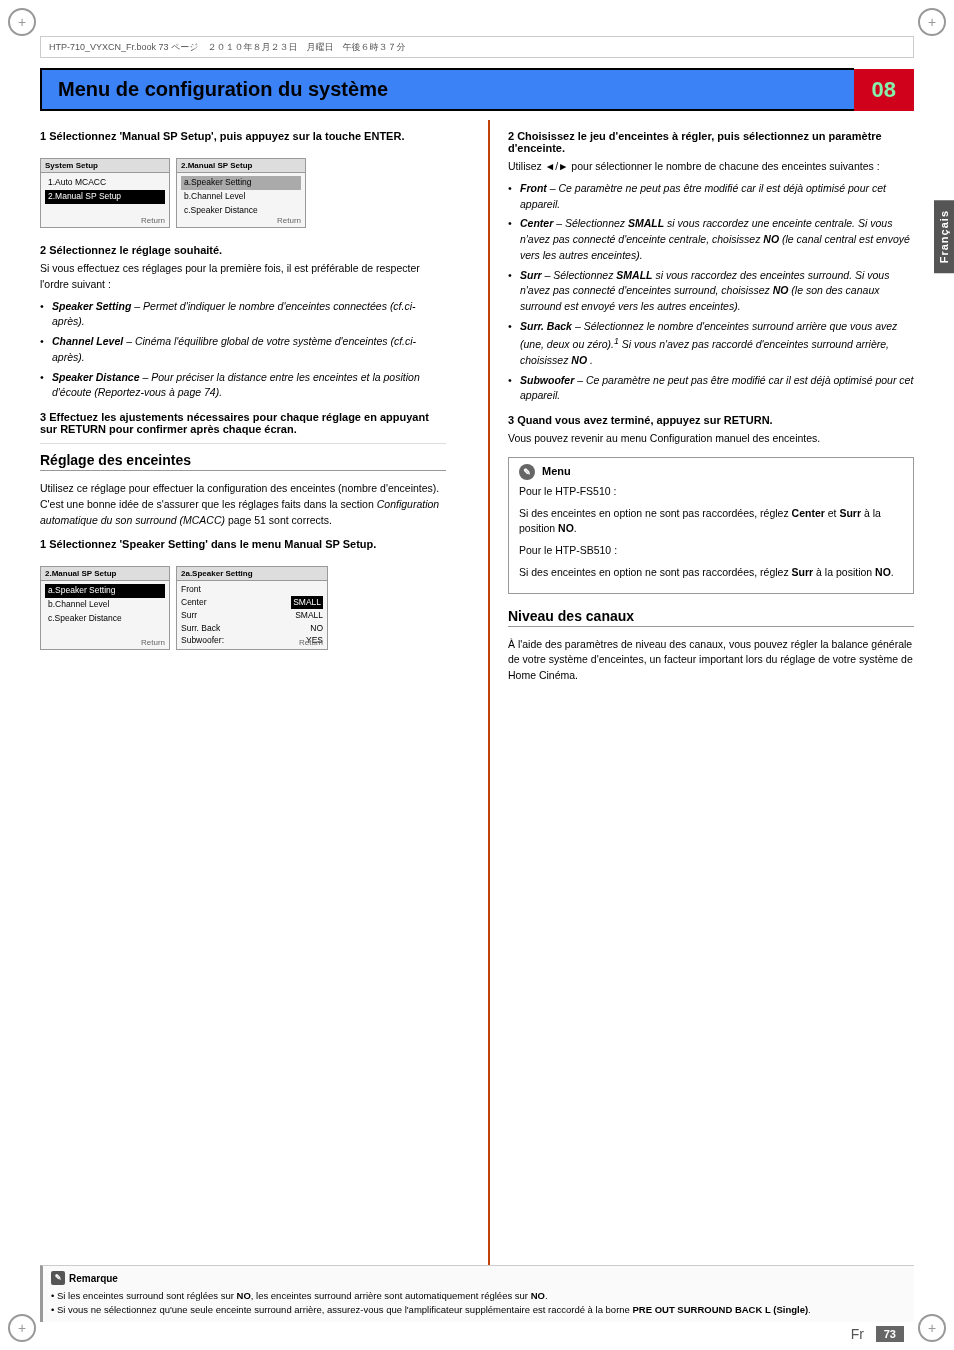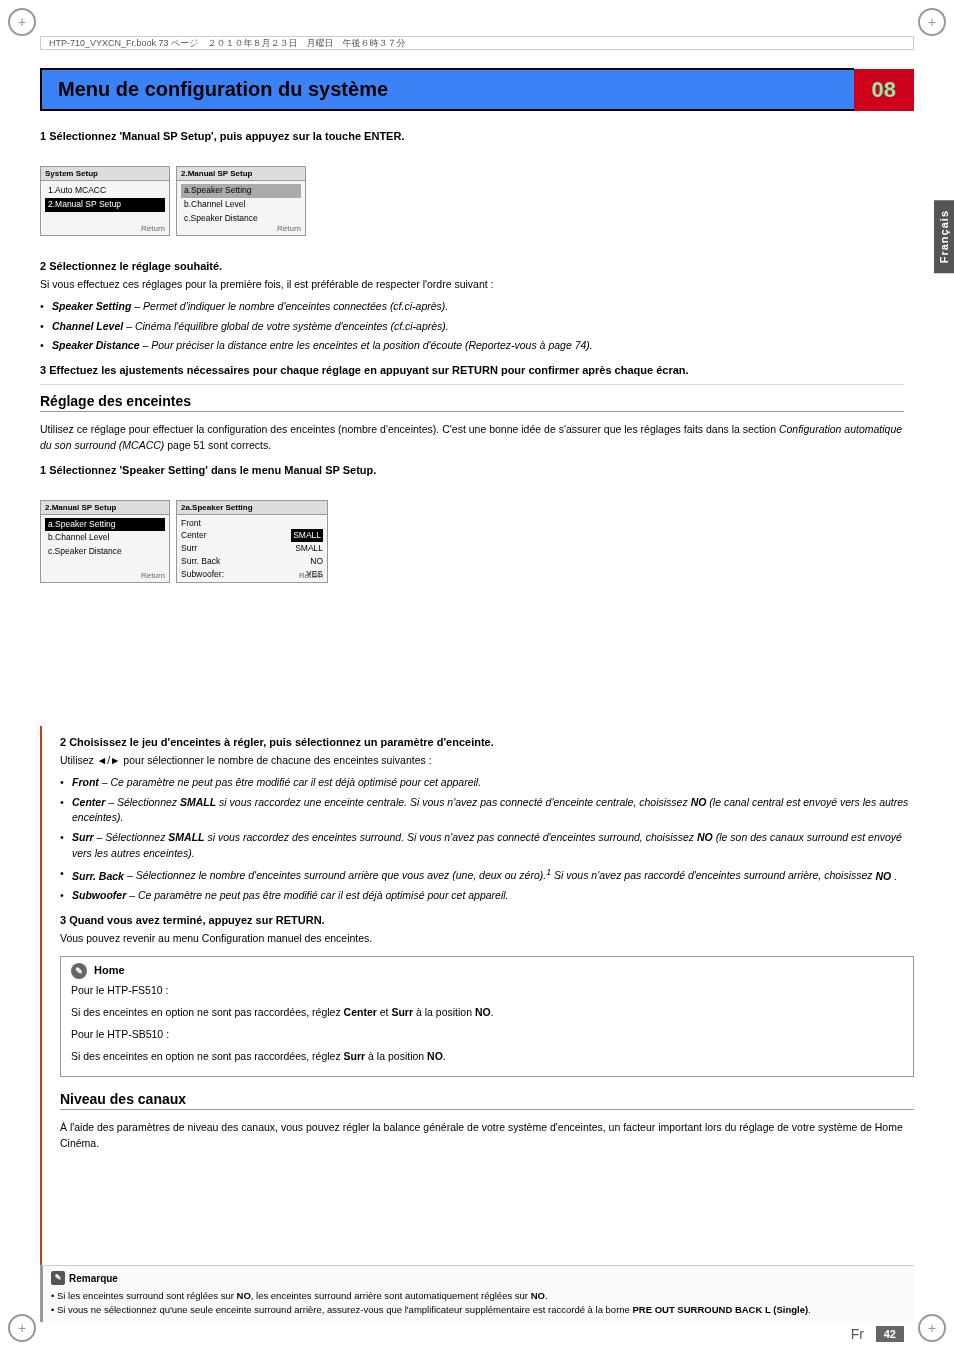--- a/index.html
+++ b/index.html
@@ -33,21 +33,21 @@
       font-size: 14px;
       color: #999;
     }
 
     
     .file-info-bar {
       position: absolute;
       top: 36px;
       left: 40px;
       right: 40px;
-      height: 14px;
+      height: 22px;
       border: 1px solid #ccc;
       display: flex;
       align-items: center;
       padding: 0 8px;
       font-size: 9px;
       color: #555;
     }
 
     
     .page-header {
@@ -79,21 +79,20 @@
 
     
     .content-area {
       position: absolute;
       top: 120px;
       left: 40px;
       right: 40px;
       bottom: 50px;
       display: flex;
       gap: 32px;
-      flex-direction: column;
     }
 
     .left-col {
       flex: 1;
       padding-right: 10px;
     }
 
     .right-col {
       flex: 1;
       border-left: 2px solid #c2410c;
@@ -145,21 +144,21 @@
     .bullet-list li::before {
       content: '•';
       position: absolute;
       left: 0;
     }
 
     
     .menu-box-container {
       display: flex;
       gap: 6px;
-      margin: 24px 0;
+      margin: 16px 0;
     }
     .menu-box {
       border: 1px solid #999;
       background: #f5f5f5;
       font-size: 9px;
       width: 130px;
       min-height: 70px;
       position: relative;
     }
     .menu-box-title {
@@ -460,21 +459,21 @@
         <span> – Ce paramètre ne peut pas être modifié car il est déjà optimisé pour cet appareil.</span>
       </li>
     </ul>
 
     <div class="step-heading">3  Quand vous avez terminé, appuyez sur RETURN.</div>
     <div class="section-text">Vous pouvez revenir au menu Configuration manuel des enceintes.</div>
 
     <div class="note-box">
       <div class="note-title">
         <span class="note-icon">✎</span>
-        <span>Home</span>
+        <span>Menu</span>
       </div>
       <div class="section-text">Pour le HTP-FS510 :</div>
       <div class="section-text">Si des enceintes en option ne sont pas raccordées, réglez <span class="bold">Center</span> et <span class="bold">Surr</span> à la position <span class="bold">NO</span>.</div>
       <div class="section-text">Pour le HTP-SB510 :</div>
       <div class="section-text">Si des enceintes en option ne sont pas raccordées, réglez <span class="bold">Surr</span> à la position <span class="bold">NO</span>.</div>
     </div>
 
     <div class="section-title-large" style="margin-top:14px;">Niveau des canaux</div>
     <div class="section-text">À l'aide des paramètres de niveau des canaux, vous pouvez régler la balance générale de votre système d'enceintes, un facteur important lors du réglage de votre système de Home Cinéma.</div>
 
@@ -483,14 +482,14 @@
 
 <div class="bottom-note">
   <div class="bottom-note-title">
     <span class="bottom-note-icon">✎</span>
     <span>Remarque</span>
   </div>
   <div>• Si les enceintes surround sont réglées sur <span class="bold">NO</span>, les enceintes surround arrière sont automatiquement réglées sur <span class="bold">NO</span>.</div>
   <div>• Si vous ne sélectionnez qu'une seule enceinte surround arrière, assurez-vous que l'amplificateur supplémentaire est raccordé à la borne <span class="bold">PRE OUT SURROUND BACK L (Single)</span>.</div>
 </div>
 
-<div class="page-number-bottom">42</div>
+<div class="page-number-bottom">73</div>
 <div class="page-lang-bottom">Fr</div>
 
 </body></html>

